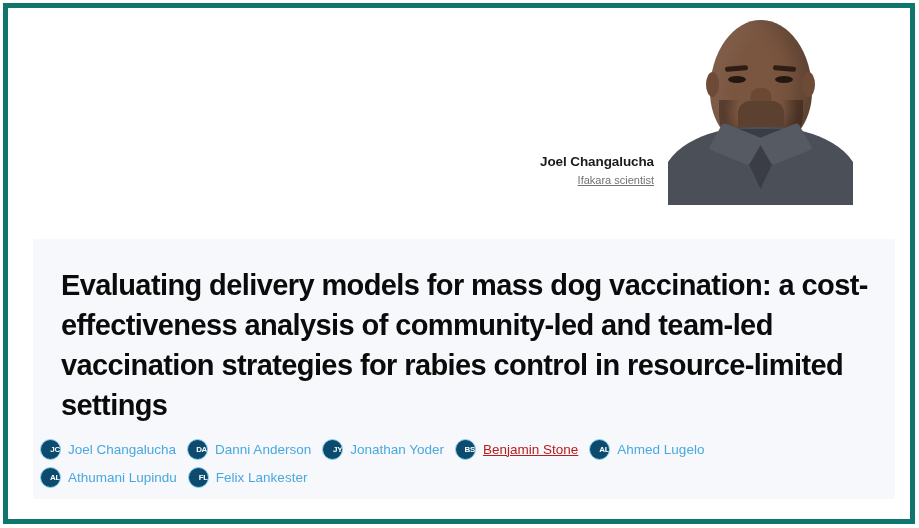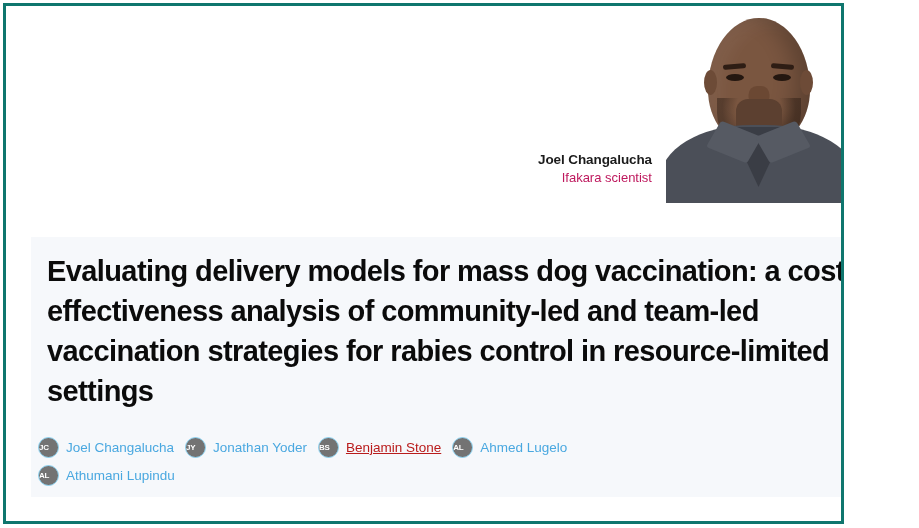--- a/index.html
+++ b/index.html
@@ -11,23 +11,23 @@
     width: 919px;
     height: 528px;
     overflow: hidden;
     font-family: "Liberation Sans", sans-serif;
   }
 
   .page-frame {
     position: absolute;
     left: 3px;
     top: 3px;
-    width: 841px;
+    width: 912px;
     height: 521px;
-    border: 3px solid #0f766e;
+    border: 5px solid #0f766e;
     background: #ffffff;
     box-sizing: border-box;
     overflow: hidden;
   }
 
   
   .header-zone {
     position: absolute;
     left: 0;
     top: 0;
@@ -44,25 +44,26 @@
   }
   .scientist-name {
     font-size: 13.5px;
     font-weight: bold;
     color: #1b1b1b;
     letter-spacing: -0.1px;
     line-height: 18px;
     white-space: nowrap;
   }
   .scientist-role {
-    font-size: 13px;
+    font-size: 11px;
     font-weight: normal;
-    color: #be185d;
+    color: #737373;
     line-height: 18px;
     white-space: nowrap;
+    text-decoration: underline;
   }
 
   
   .portrait {
     position: absolute;
     left: 660px;
     top: 0px;
     width: 185px;
     height: 197px;
     background: #ffffff;
@@ -200,21 +201,21 @@
     width: 862px;
     height: 260px;
     background: #f6f8fb;
   }
 
   .article-title {
     position: absolute;
     left: 16px;
     top: 14px;
     width: 830px;
-    margin: 0;
+    margin: 12px;
     font-size: 29px;
     line-height: 40px;
     font-weight: bold;
     color: #0b0b0b;
     letter-spacing: -0.6px;
   }
 
   .authors-block {
     position: absolute;
     left: 7px;
@@ -230,28 +231,28 @@
   .author {
     display: flex;
     align-items: center;
     margin-right: 11px;
     white-space: nowrap;
   }
   .author-avatar {
     width: 21px;
     height: 21px;
     border-radius: 50%;
-    background: #737373;
+    background: #0c4a6e;
     border: 1px solid #8fd6f5;
     box-sizing: border-box;
     color: #ffffff;
     font-size: 8px;
     font-weight: bold;
     line-height: 19px;
-    text-align: left;
+    text-align: right;
     letter-spacing: -0.3px;
     flex: none;
     overflow: hidden;
   }
   .author-name {
     margin-left: 7px;
     font-size: 13.5px;
     color: #4aa8e0;
     text-decoration: none;
   }
@@ -296,35 +297,43 @@
 
     <h1 class="article-title">Evaluating delivery models for mass dog vaccination: a cost-effectiveness analysis of community-led and team-led vaccination strategies for rabies control in resource-limited settings</h1>
 
     <div class="authors-block">
         <div class="author-row">
           <div class="author">
             <span class="author-avatar">JC</span>
             <a class="author-name" href="#">Joel Changalucha</a>
           </div>
           <div class="author">
+            <span class="author-avatar">DA</span>
+            <a class="author-name" href="#">Danni Anderson</a>
+          </div>
+          <div class="author">
             <span class="author-avatar">JY</span>
             <a class="author-name" href="#">Jonathan Yoder</a>
           </div>
           <div class="author is-active">
             <span class="author-avatar">BS</span>
             <a class="author-name" href="#">Benjamin Stone</a>
           </div>
           <div class="author">
             <span class="author-avatar">AL</span>
             <a class="author-name" href="#">Ahmed Lugelo</a>
           </div>
         </div>
         <div class="author-row">
           <div class="author">
             <span class="author-avatar">AL</span>
             <a class="author-name" href="#">Athumani Lupindu</a>
           </div>
+          <div class="author">
+            <span class="author-avatar">FL</span>
+            <a class="author-name" href="#">Felix Lankester</a>
+          </div>
         </div>
       </div>
 
   </div>
 
 </div>
 
 </body></html>

